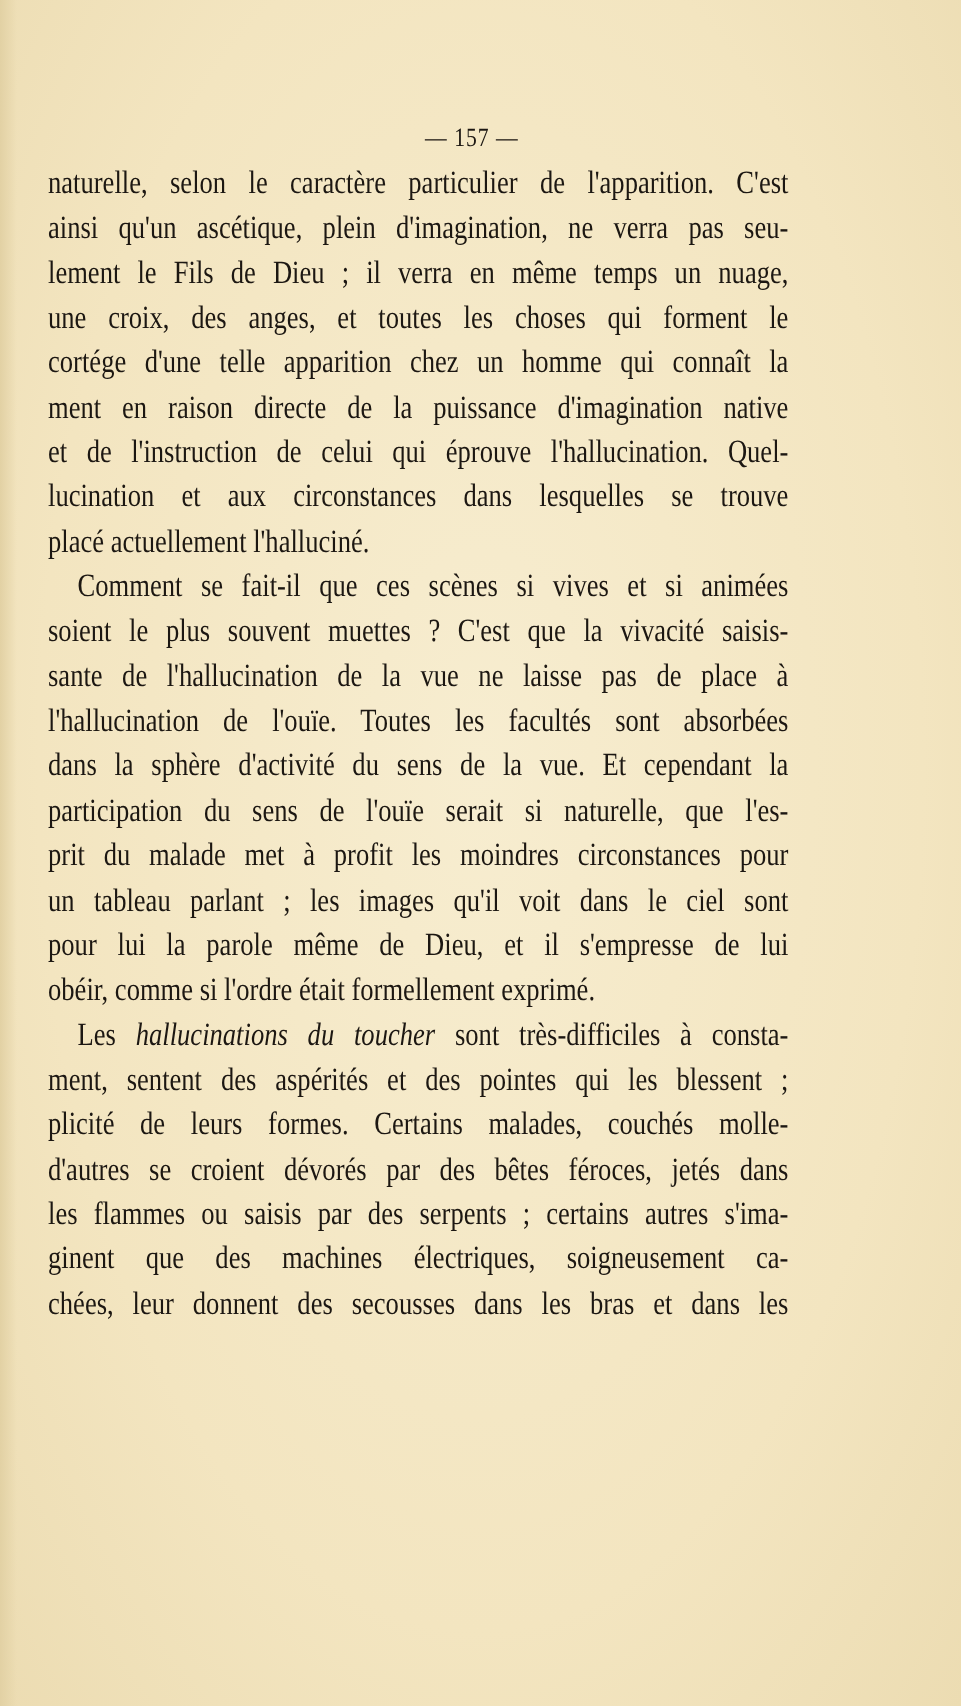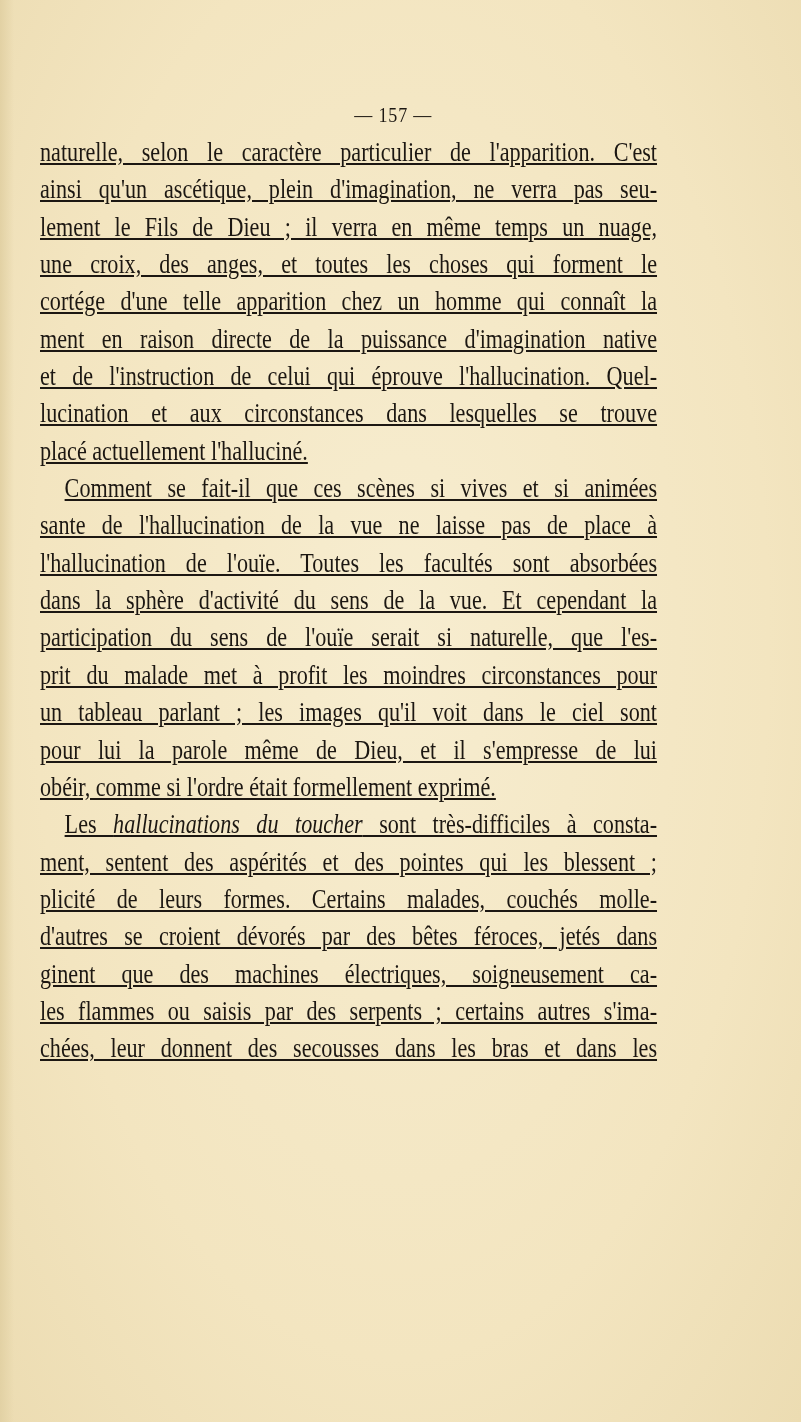--- a/index.html
+++ b/index.html
@@ -39,21 +39,20 @@
       left: 40px;
       top: 134px;
       width: 617px;
     }
     .line {
       height: 37.35px;
       line-height: 37.35px;
       font-size: 27px;
       white-space: nowrap;
       overflow: visible;
-      text-decoration: underline;
     }
     .line-inner {
       display: block;
       width: 752px;
       text-align: justify;
       text-align-last: justify;
       transform: scaleX(0.8205);
       transform-origin: 0 50%;
     }
     .line.last .line-inner {
@@ -104,20 +103,23 @@
     <div class="line last">
         <span class="line-inner">placé actuellement l'halluciné.</span>
       </div>
   </div>
 
   <div>
     <div class="line indent">
         <span class="line-inner">Comment se fait-il que ces scènes si vives et si animées</span>
       </div>
     <div class="line">
+        <span class="line-inner">soient le plus souvent muettes ? C'est que la vivacité saisis-</span>
+      </div>
+    <div class="line">
         <span class="line-inner">sante de l'hallucination de la vue ne laisse pas de place à</span>
       </div>
     <div class="line">
         <span class="line-inner">l'hallucination de l'ouïe. Toutes les facultés sont absorbées</span>
       </div>
     <div class="line">
         <span class="line-inner">dans la sphère d'activité du sens de la vue. Et cependant la</span>
       </div>
     <div class="line">
         <span class="line-inner">participation du sens de l'ouïe serait si naturelle, que l'es-</span>
@@ -143,23 +145,23 @@
     <div class="line">
         <span class="line-inner">ment, sentent des aspérités et des pointes qui les blessent ;</span>
       </div>
     <div class="line">
         <span class="line-inner">plicité de leurs formes. Certains malades, couchés molle-</span>
       </div>
     <div class="line">
         <span class="line-inner">d'autres se croient dévorés par des bêtes féroces, jetés dans</span>
       </div>
     <div class="line">
-        <span class="line-inner">ginent que des machines électriques, soigneusement ca-</span>
+        <span class="line-inner">les flammes ou saisis par des serpents ; certains autres s'ima-</span>
       </div>
     <div class="line">
-        <span class="line-inner">les flammes ou saisis par des serpents ; certains autres s'ima-</span>
+        <span class="line-inner">ginent que des machines électriques, soigneusement ca-</span>
       </div>
     <div class="line">
         <span class="line-inner">chées, leur donnent des secousses dans les bras et dans les</span>
       </div>
   </div>
 
 </div>
 
 </body></html>

